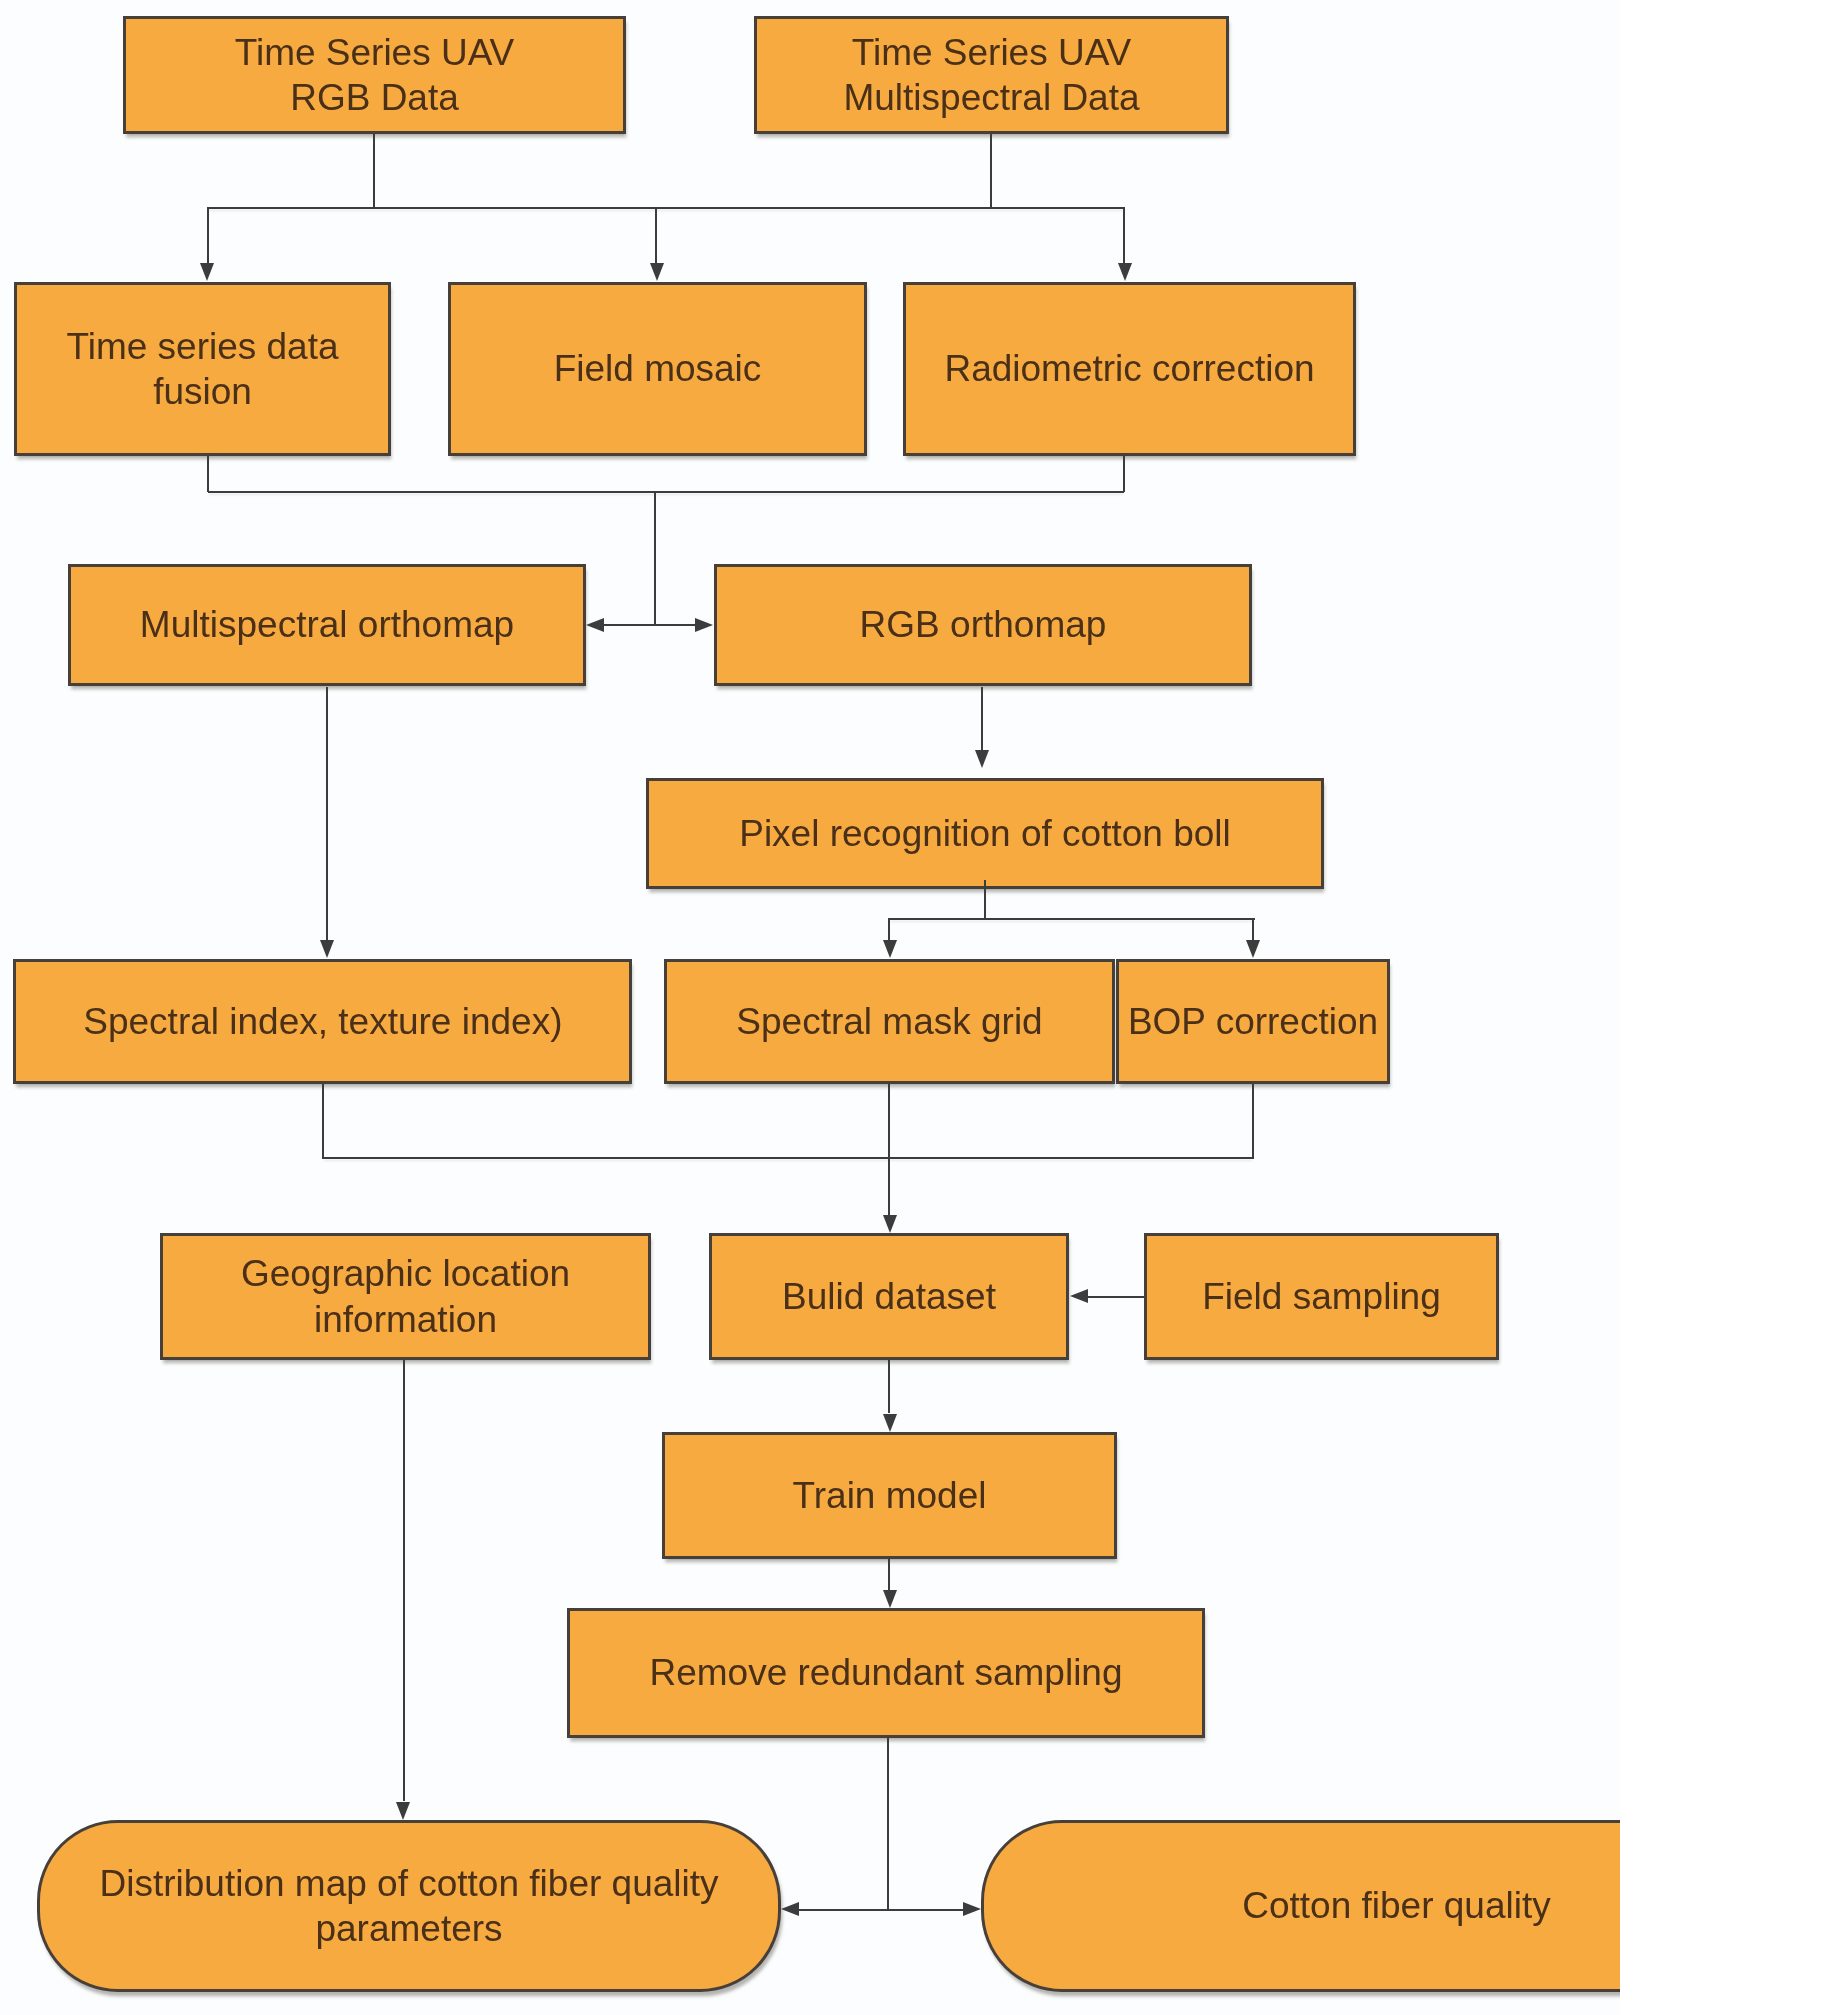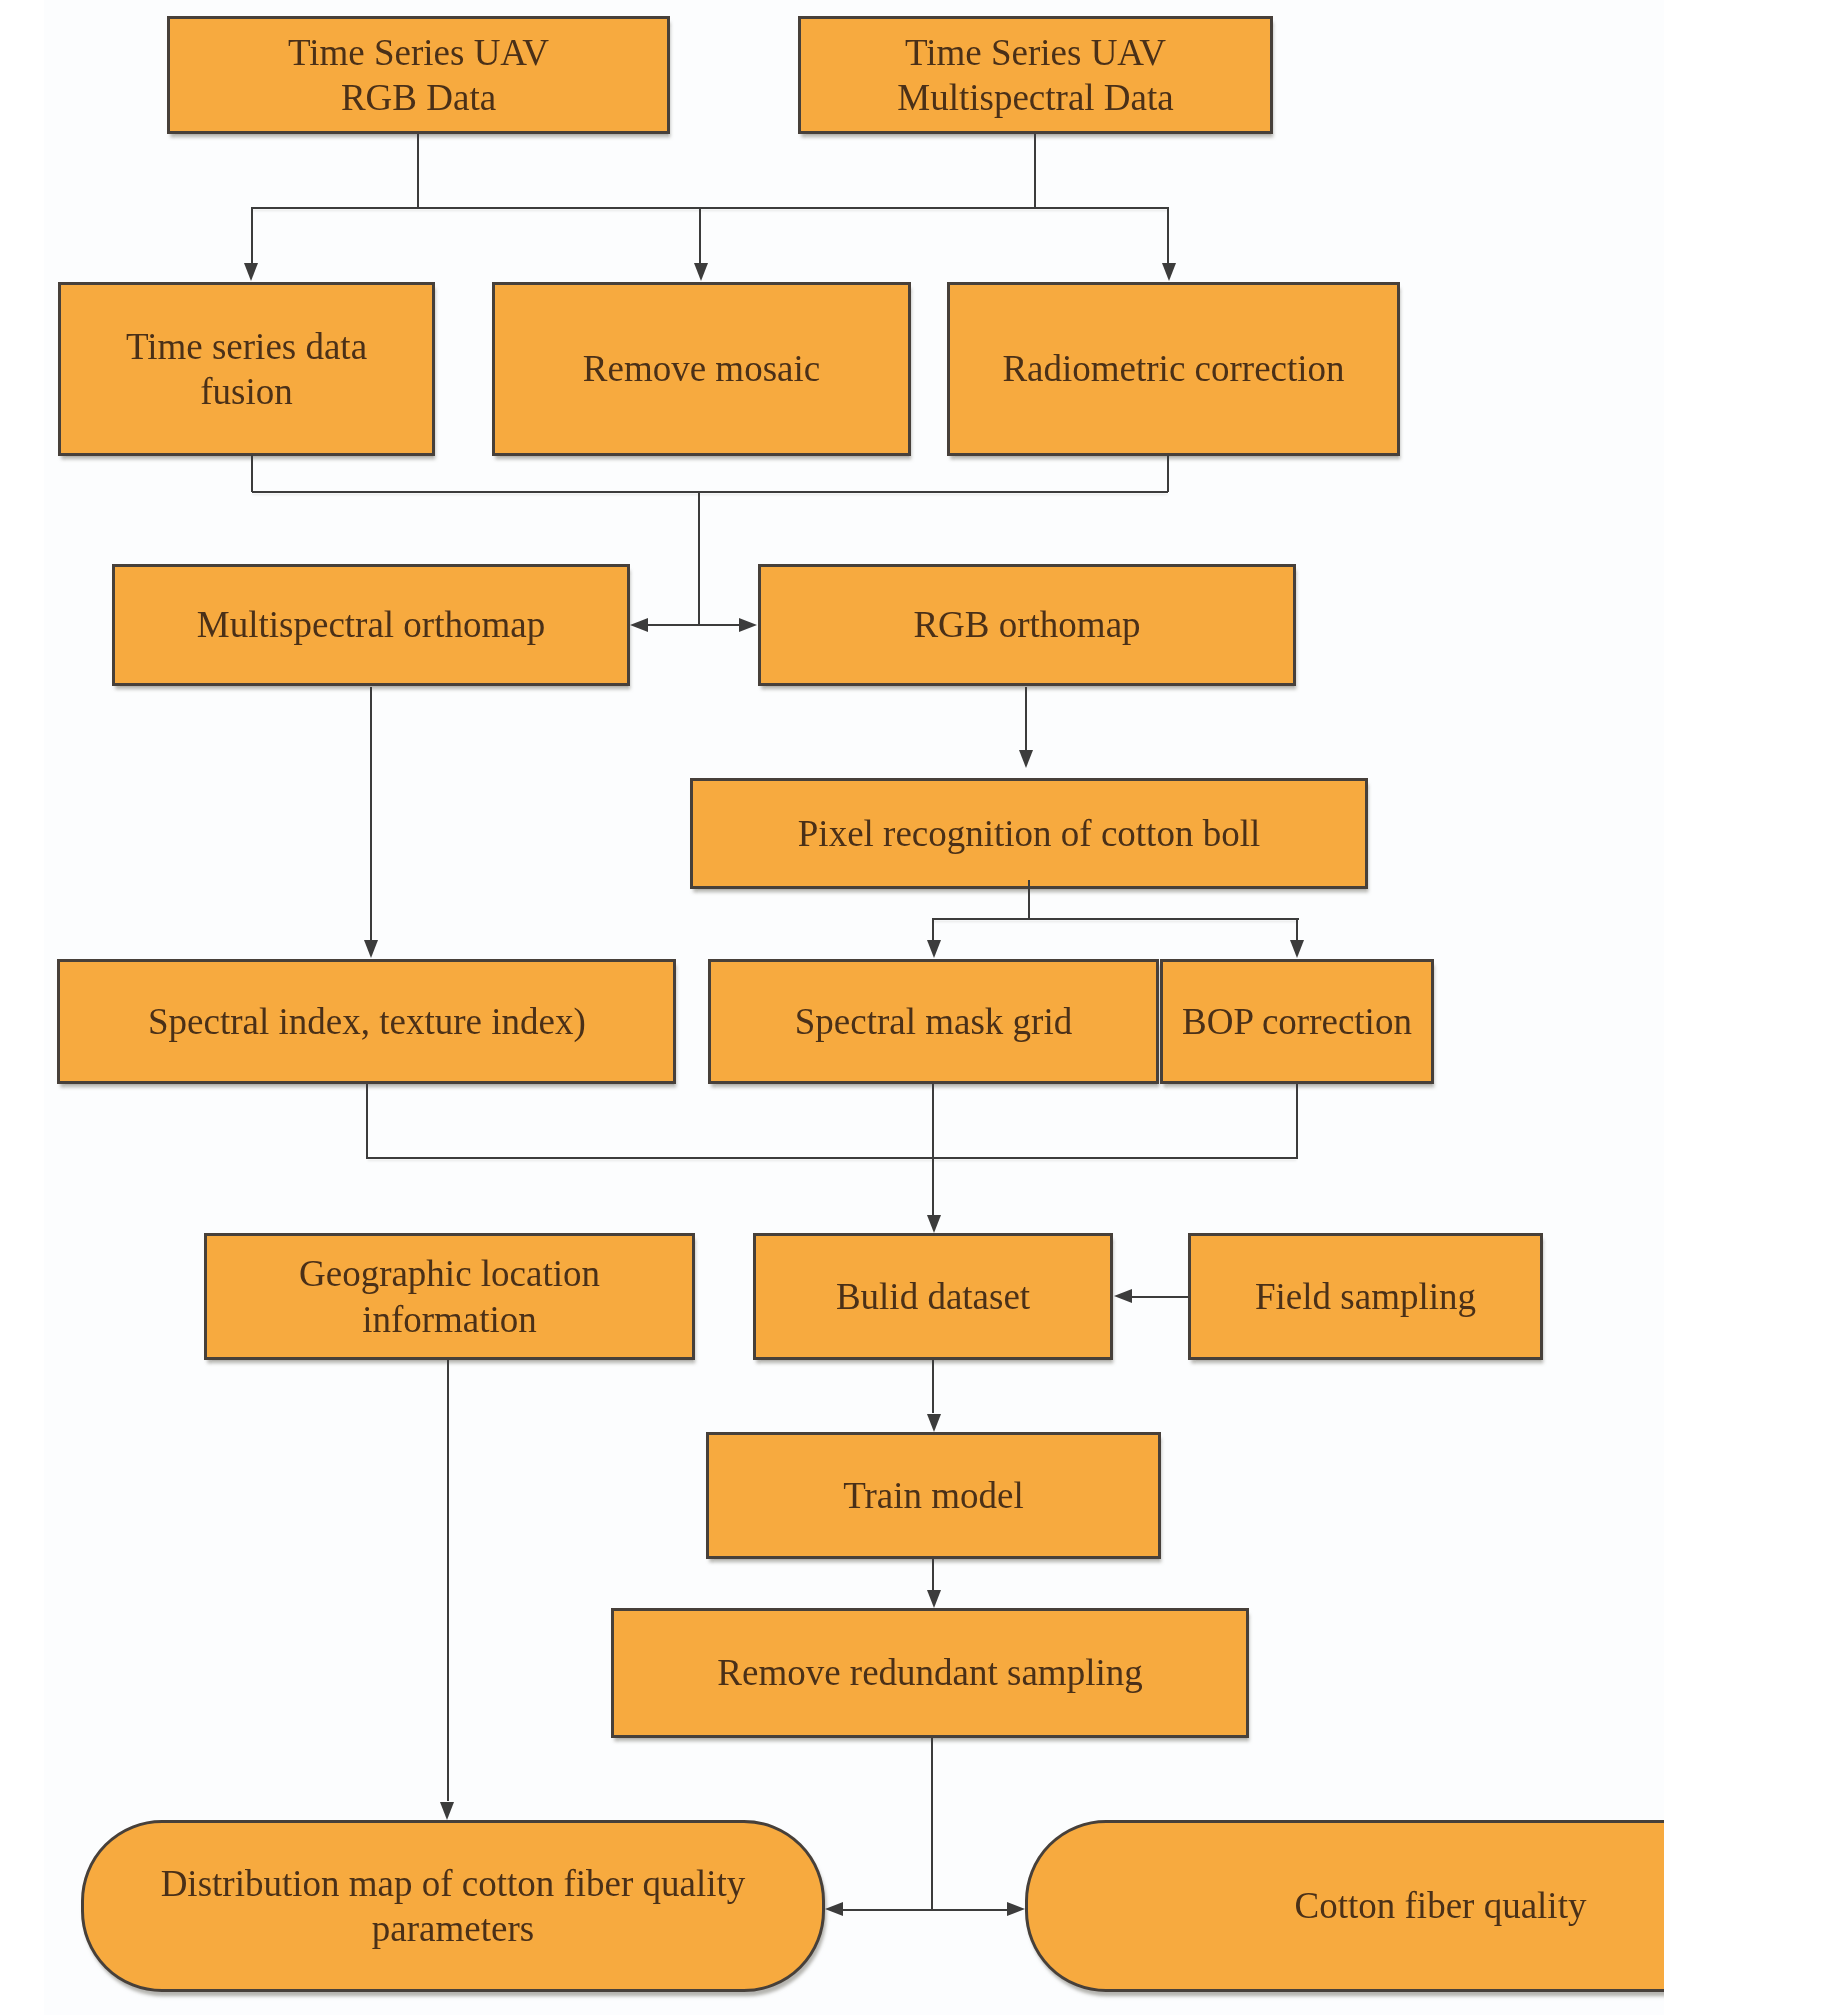--- a/index.html
+++ b/index.html
@@ -1,22 +1,21 @@
 <!DOCTYPE html>
 <html style="--node-fill: #F7AA3F; --node-border: #47403A; --node-text: #4A3018; --line: #3C3C3C;font-size:11.3px"><head>
 <meta charset="utf-8">
 <style>
   html,body{margin:0;padding:0;background:#fff;}
   .canvas{
     position:relative;
     width:1620px;height:2015px;
     background:#fcfdfe;
-    font-family:Liberation Serif, serif;
+    font-family:Liberation Sans, sans-serif;
     overflow:hidden;
-    margin-left:44px;
   }
   
   .node{
     position:absolute;
     box-sizing:border-box;
     display:flex;align-items:center;justify-content:center;
     text-align:center;
     background:var(--node-fill,#F7AA3F);
     border:3.5px solid var(--node-border,#47403A);
     color:var(--node-text,#4A3018);
@@ -44,21 +43,21 @@
 <body>
 
 <div class="canvas" style="background: rgb(252, 253, 254);">
 
   <div class="node pad-a" style="left:123px;top:16px;width:503px;height:118px">Time Series UAV RGB Data</div>
 
   <div class="node" style="left:754px;top:16px;width:475px;height:118px">Time Series UAV Multispectral Data</div>
 
   <div class="node" style="left:14px;top:282px;width:377px;height:174px">Time series data fusion</div>
 
-  <div class="node" style="left:448px;top:282px;width:419px;height:174px">Remove mosaic</div>
+  <div class="node" style="left:448px;top:282px;width:419px;height:174px">Field mosaic</div>
 
   <div class="node pad-e" style="left:903px;top:282px;width:453px;height:174px">Radiometric correction</div>
 
   <div class="node" style="left:68px;top:564px;width:518px;height:122px">Multispectral orthomap</div>
 
   <div class="node" style="left:714px;top:564px;width:538px;height:122px">RGB orthomap</div>
 
   <div class="node" style="left:646px;top:778px;width:678px;height:111px">Pixel recognition of cotton boll</div>
 
   <div class="node" style="left:13.4px;top:959px;width:619px;height:125px">Spectral index, texture index)</div>

